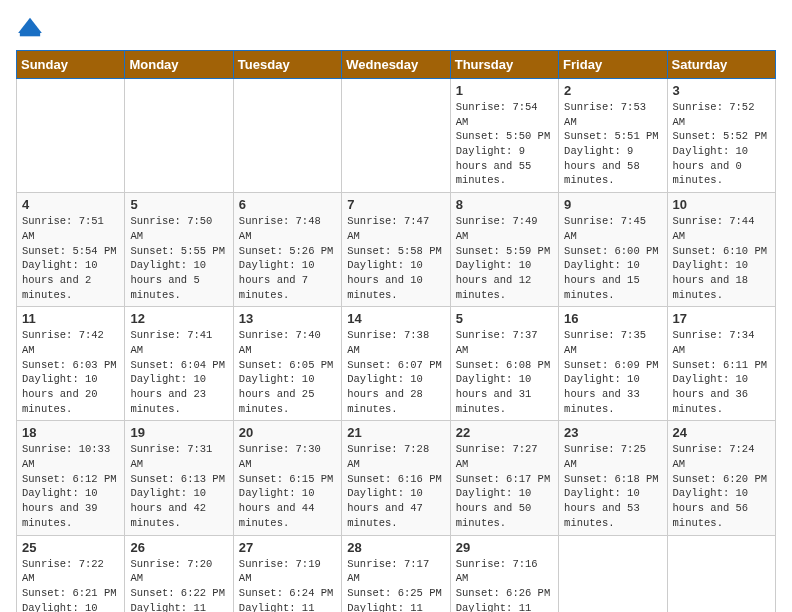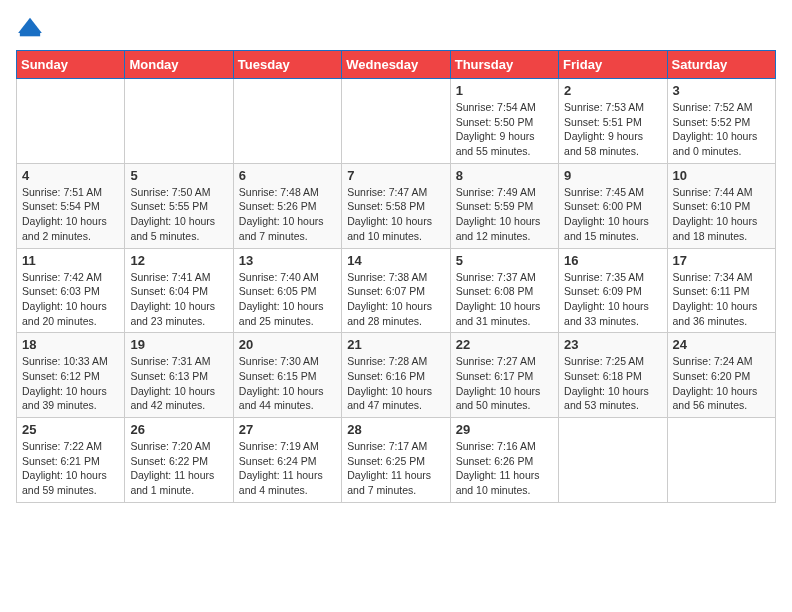--- a/index.html
+++ b/index.html
@@ -36,21 +36,21 @@
     .subtitle {
       font-size: 15px;
       color: #555;
     }
     .calendar {
       width: 100%;
       border-collapse: collapse;
       border: 1px solid #ccc;
     }
     .calendar thead tr th {
-      background-color: #ef4444;
+      background-color: #a16207;
       color: #fff;
       font-size: 13px;
       font-weight: bold;
       padding: 6px 4px;
       text-align: left;
       border: 1px solid #1a6fc4;
     }
     .calendar tbody tr td {
       vertical-align: top;
       border: 1px solid #ccc;
@@ -66,20 +66,21 @@
     }
     .day-number {
       font-weight: bold;
       font-size: 13px;
       margin-bottom: 2px;
     }
     .day-info {
       font-size: 10.5px;
       line-height: 1.4;
       color: #333;
+      font-family: Liberation Mono, monospace;
     }
     .empty-cell {
       background: #fff;
     }
   </style>
 </head>
 <body>
 
 <div class="header">
   <div class="logo">

